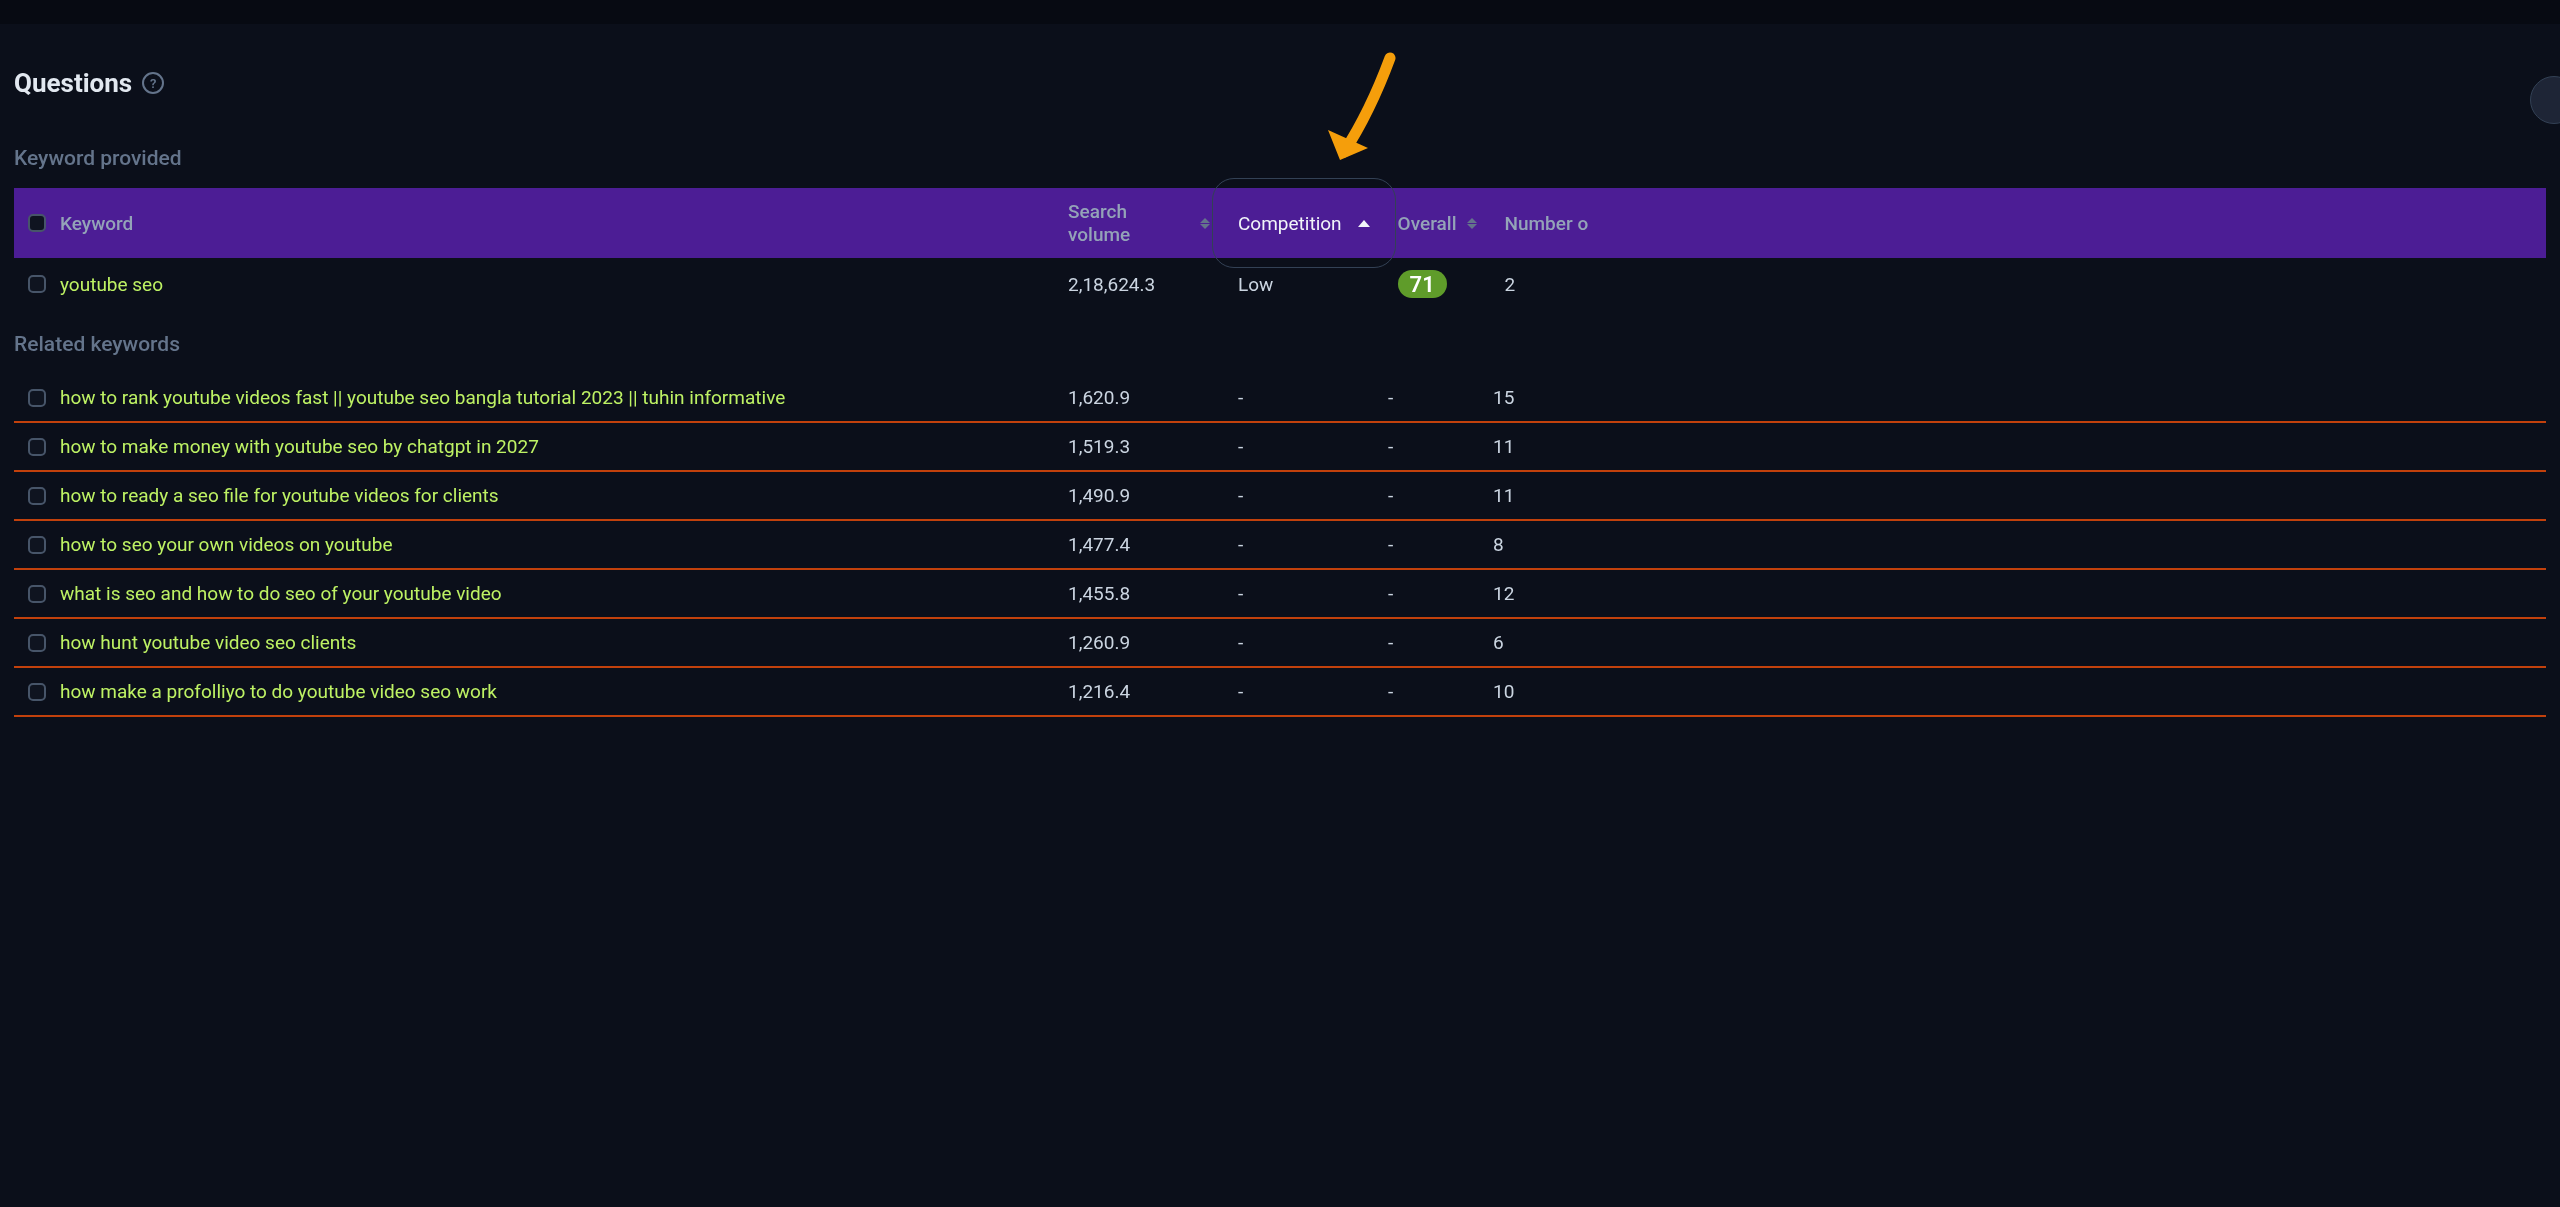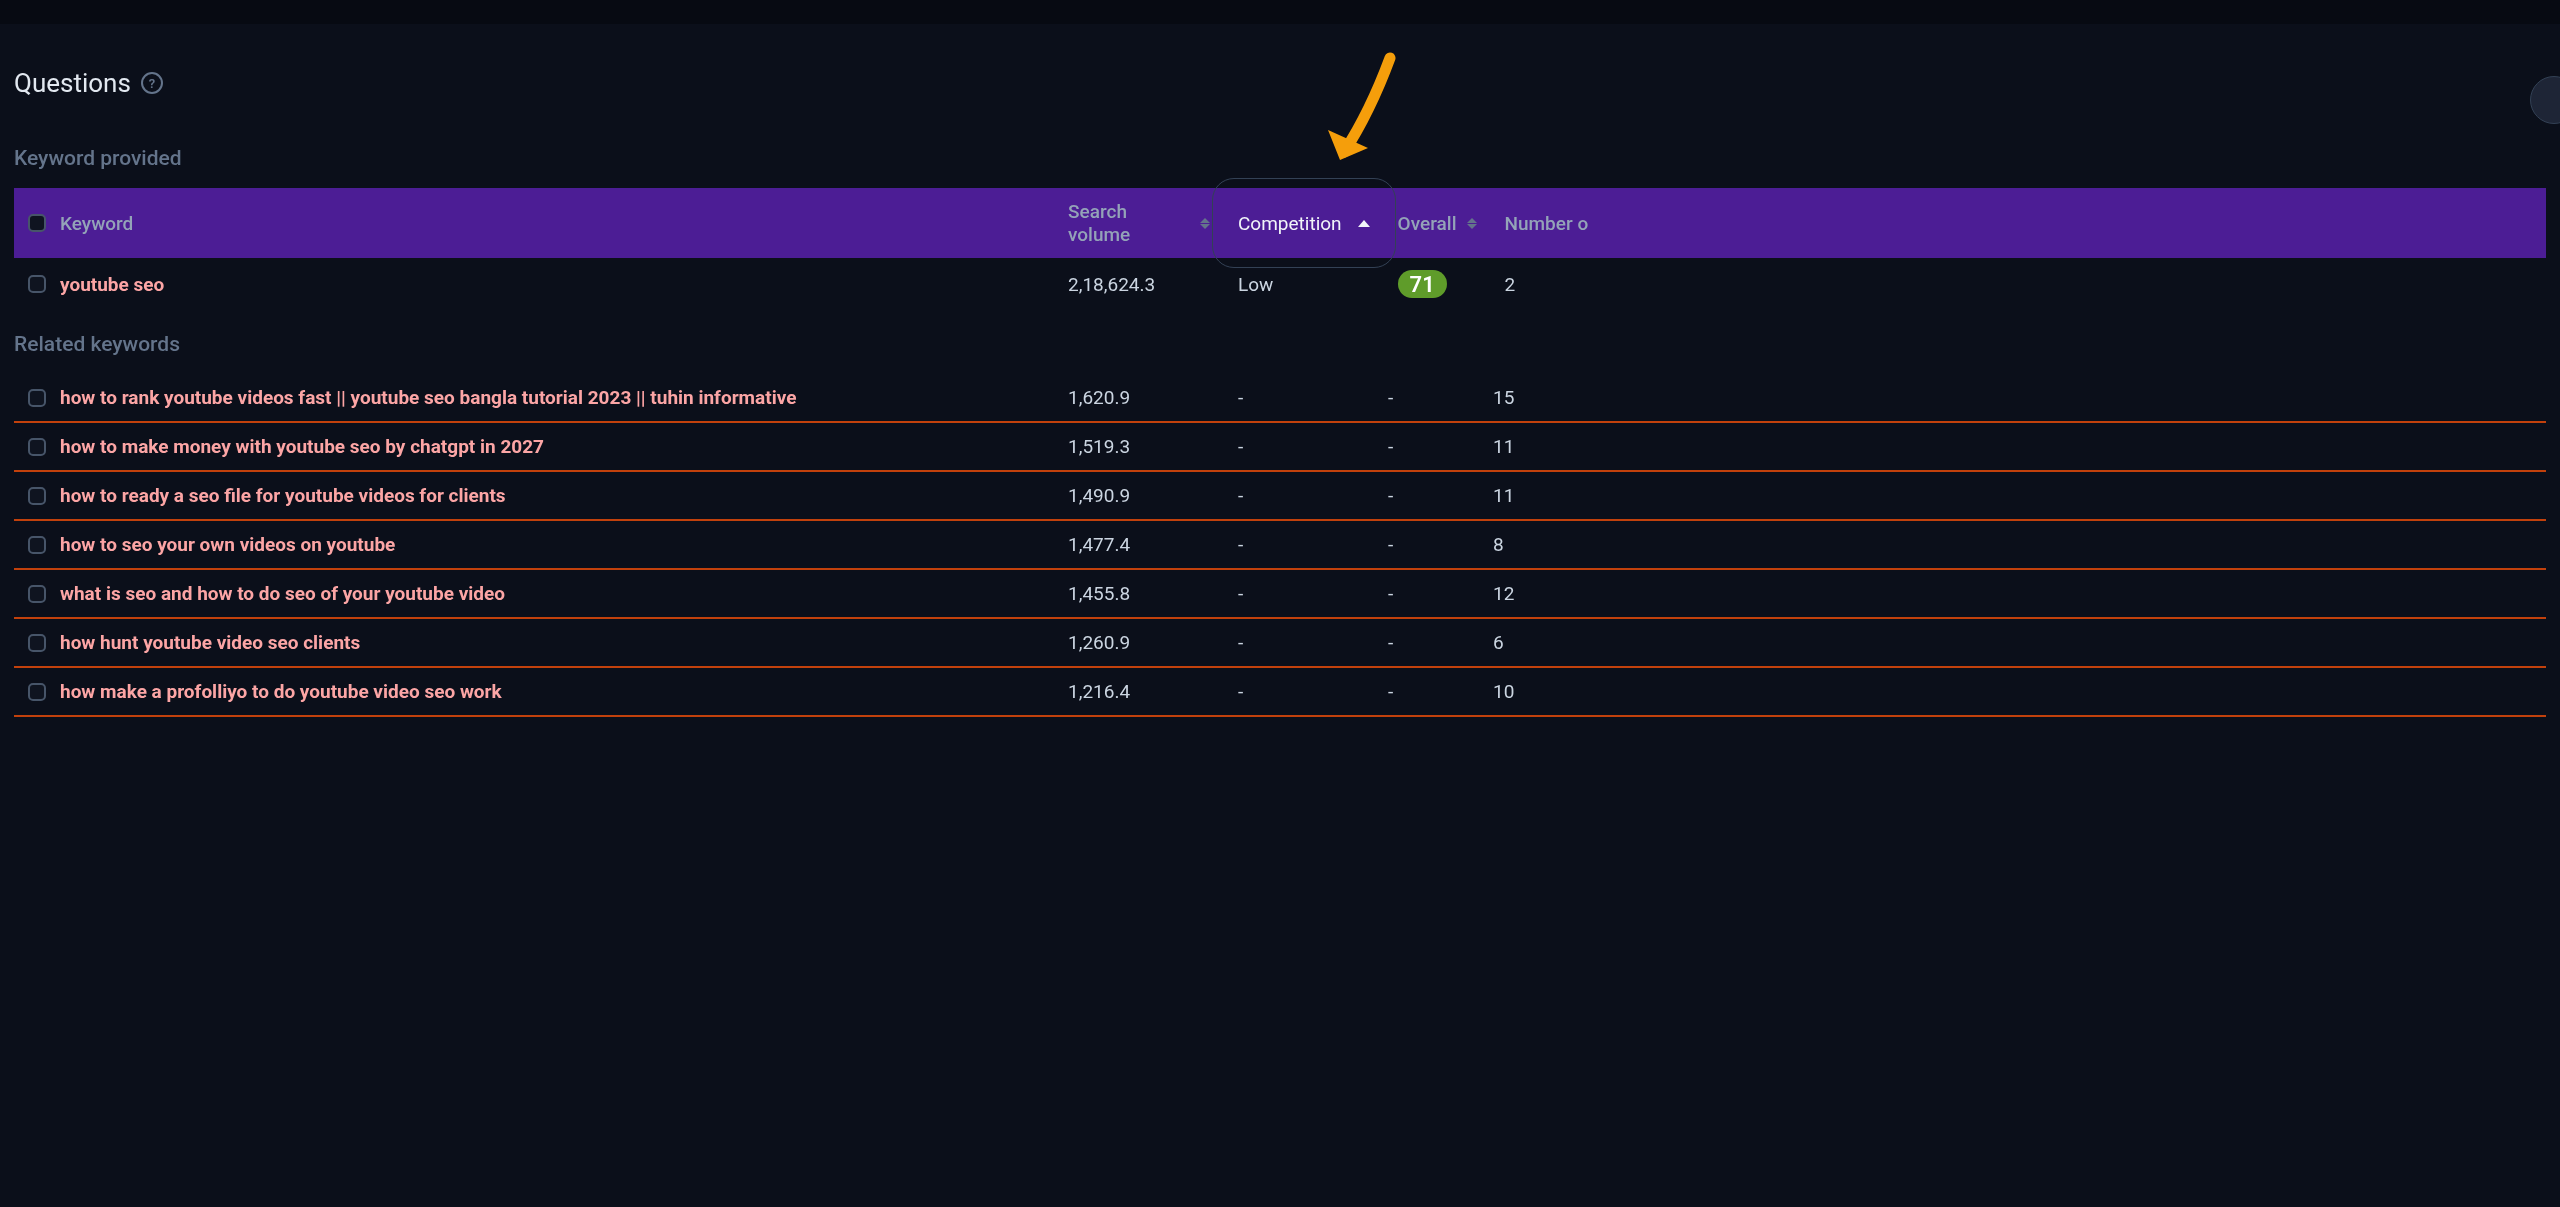--- a/index.html
+++ b/index.html
@@ -19,21 +19,21 @@
     padding: 44px 14px 0 14px;
   }
   .page-title-row {
     display: flex;
     align-items: center;
     gap: 10px;
     margin-bottom: 48px;
   }
   .page-title {
     font-size: 26px;
-    font-weight: 400;
+    font-weight: 700;
     color: #e2e8f0;
   }
   .help-icon {
     width: 22px;
     height: 22px;
     border: 2px solid #64748b;
     border-radius: 50%;
     display: flex;
     align-items: center;
     justify-content: center;
@@ -109,22 +109,22 @@
     border-bottom: 2px solid #c2410c;
   }
   tbody.provided tr { border-bottom: none; }
   td {
     padding: 12px 14px;
     color: #cbd5e1;
     font-size: 19px;
     vertical-align: middle;
   }
   td.keyword-cell {
-    color: #fca5a5;
-    font-weight: 700;
+    color: #bef264;
+    font-weight: 400;
   }
   .row-flex {
     display: flex;
     align-items: center;
     gap: 14px;
   }
   .checkbox {
     width: 18px;
     height: 18px;
     border: 2px solid #475569;

